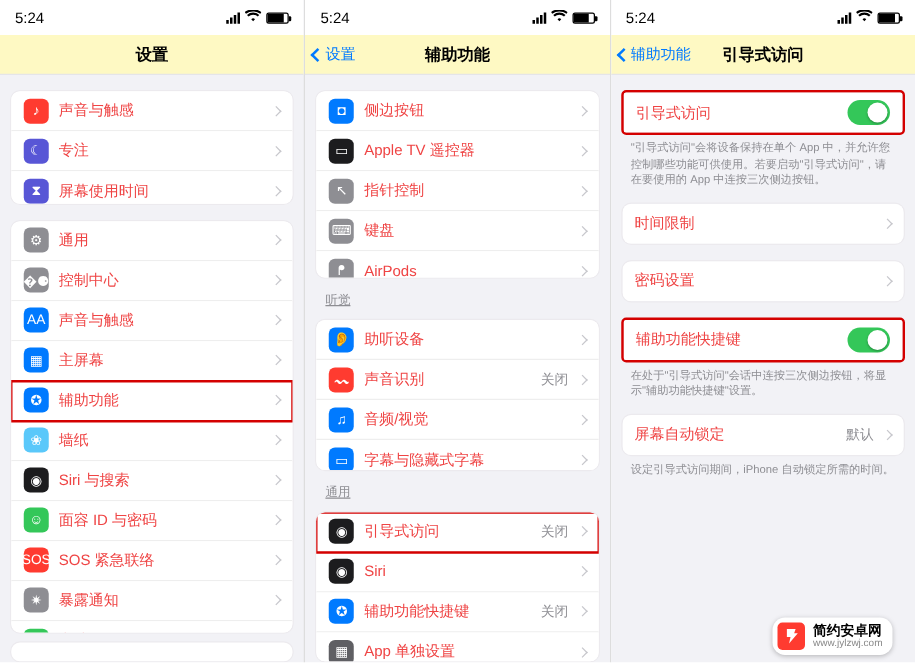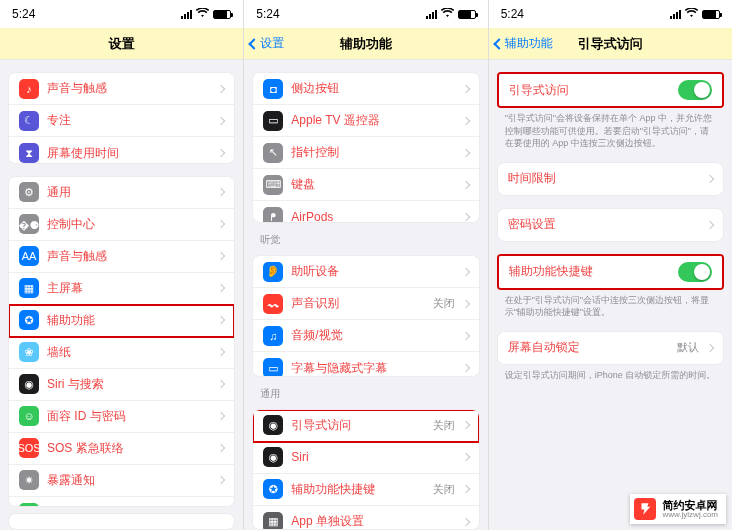--- a/index.html
+++ b/index.html
@@ -87,42 +87,42 @@
   }
   .row:last-child { border-bottom: none; }
   .row .label { flex: 1; color: #ef4444; font-size: 12px; }
   .row .value { color: #8e8e93; font-size: 11px; }
   .row .chev { width: 6px; height: 6px; border-right: 1.5px solid #c7c7cc; border-top: 1.5px solid #c7c7cc; transform: rotate(45deg); }
   .icon {
     width: 20px; height: 20px; border-radius: 5px;
     display: flex; align-items: center; justify-content: center;
     color: #fff; font-size: 11px; flex: 0 0 20px;
   }
-  .section-header { font-size: 10px; color: #8e8e93; padding: 10px 16px 2px; }
+  .section-header { font-size: 10px; color: #8e8e93; padding: 10px 16px 2px; text-decoration: underline; }
   .footnote { font-size: 9px; color: #8e8e93; padding: 4px 16px 0; line-height: 1.4; }
 
   .hl { border: 2px solid #d40000 !important; border-radius: 4px; }
   .hl .row { border-color: transparent; }
   .hl-row { outline: 2px solid #d40000; outline-offset: -1px; }
 
   .toggle {
     width: 34px; height: 20px; border-radius: 10px; background: #34c759;
     position: relative; flex: 0 0 34px;
   }
   .toggle::after {
     content:""; position:absolute; right:2px; top:2px; width:16px; height:16px;
     background:#fff; border-radius:50%; box-shadow: 0 1px 2px rgba(0,0,0,.3);
   }
 
   .watermark {
     position: absolute;
-    right: 6px;
+    right: 18px;
     bottom: 6px;
     background: #fff;
-    border-radius: 0;
+    border-radius: 10px;
     padding: 4px 8px 4px 4px;
     display: flex;
     align-items: center;
     gap: 6px;
     box-shadow: 0 1px 4px rgba(0,0,0,.25);
     font-size: 11px;
   }
   .watermark .logo {
     width: 22px; height: 22px; background:#ff3b30; border-radius:4px;
     display:flex; align-items:center; justify-content:center;

